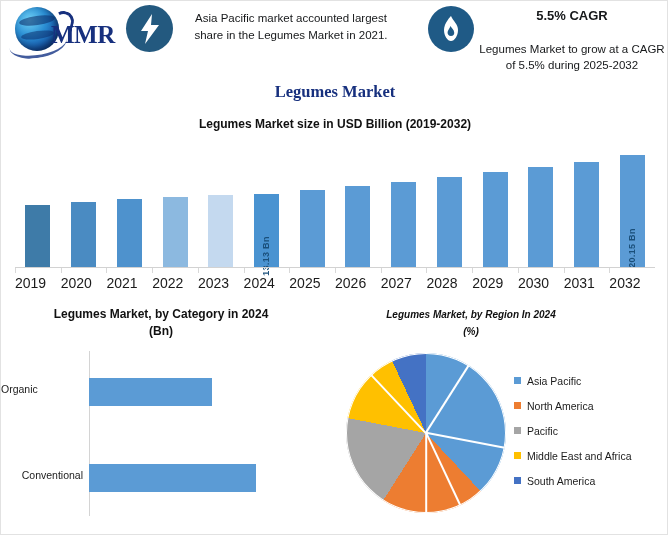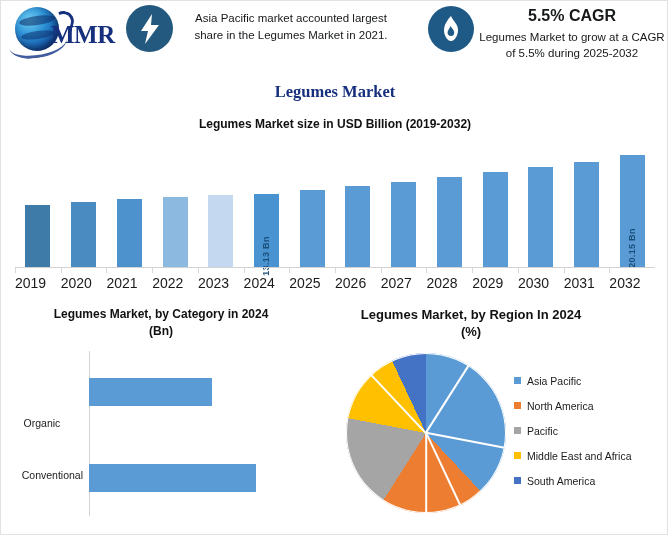--- a/index.html
+++ b/index.html
@@ -32,21 +32,21 @@
   .badge{position:absolute;border-radius:50%;background:#245d8c;}
   .badge.b1{left:125px;top:4px;width:47px;height:47px;background:#23597f;}
   .badge.b2{left:427px;top:5px;width:46px;height:46px;background:#1f5a86;}
   .bolt{position:absolute;left:50%;top:50%;transform:translate(-50%,-50%);}
   .flame{position:absolute;left:50%;top:50%;transform:translate(-50%,-50%);}
 
   .hdr-text{position:absolute;text-align:center;color:#16181a;
     font-size:11.5px;line-height:16.5px;}
   .hdr-text.t1{left:185px;top:9px;width:210px;}
   .hdr-text.t2{left:475px;top:7px;width:192px;}
-  .cagr-head{font-weight:bold;font-size:16px;display:block;margin-bottom:4px;}
+  .cagr-head{font-weight:bold;font-size:13px;display:block;margin-bottom:16px;}
 
   
   .main-title{position:absolute;left:0;top:81px;width:668px;text-align:center;
     font-family:"Liberation Serif",serif;font-weight:bold;font-size:16.5px;color:#17307e;}
 
   
   .col-chart{position:absolute;left:0;top:116px;width:668px;height:178px;}
   .col-title{position:absolute;left:0;top:0;width:668px;text-align:center;
     font-weight:bold;font-size:12px;color:#111;}
   .baseline{position:absolute;left:14px;top:150px;width:640px;height:1px;background:#d2d2d2;}
@@ -68,27 +68,27 @@
   .cat-chart{position:absolute;left:0;top:305px;width:320px;height:230px;}
   .cat-title{position:absolute;left:0;top:0;width:320px;text-align:center;
     font-weight:bold;font-size:12px;color:#111;line-height:17px;}
   .cat-axis{position:absolute;left:88px;top:45px;width:1px;height:165px;background:#d4d4d4;}
   .cat-row{position:absolute;left:0;height:28px;}
   .cat-row .clabel{position:absolute;right:248px;top:5px;width:200px;text-align:right;
     font-size:10.5px;color:#1b1b1b;}
   .cat-row .cbar{position:absolute;left:88px;top:0;height:28px;background:#5b9bd5;}
   .cat-row.r-organic{top:72px;}
   .cat-row.r-conventional{top:158px;}
-  .cat-row.r-organic .clabel{right:auto;left:0;width:82px;text-align:center;top:5px;margin-top:34px;}
+  .cat-row.r-organic .clabel{right:auto;left:0;width:82px;text-align:left;top:5px;}
   .cat-row.r-conventional .clabel{right:auto;left:0;width:82px;text-align:right;top:5px;}
 
   
   .pie-chart{position:absolute;left:320px;top:305px;width:348px;height:230px;}
   .pie-title{position:absolute;left:0;top:0;width:300px;text-align:center;
-    font-weight:bold;font-size:13px;color:#111;line-height:17px;}
+    font-weight:bold;font-size:10px;color:#111;line-height:17px;font-style:italic;}
   .pie{position:absolute;left:25px;top:47px;width:160px;height:160px;border-radius:50%;}
   .legend{position:absolute;left:193px;top:62px;width:155px;}
   .legend .item{display:flex;align-items:center;height:25px;}
   .legend .sw{width:7px;height:7px;margin-right:6px;flex:none;}
   .legend .lb{font-size:10.5px;color:#1b1b1b;white-space:nowrap;}
 </style>
 </head>
 <body>
 
 <div class="stage">

